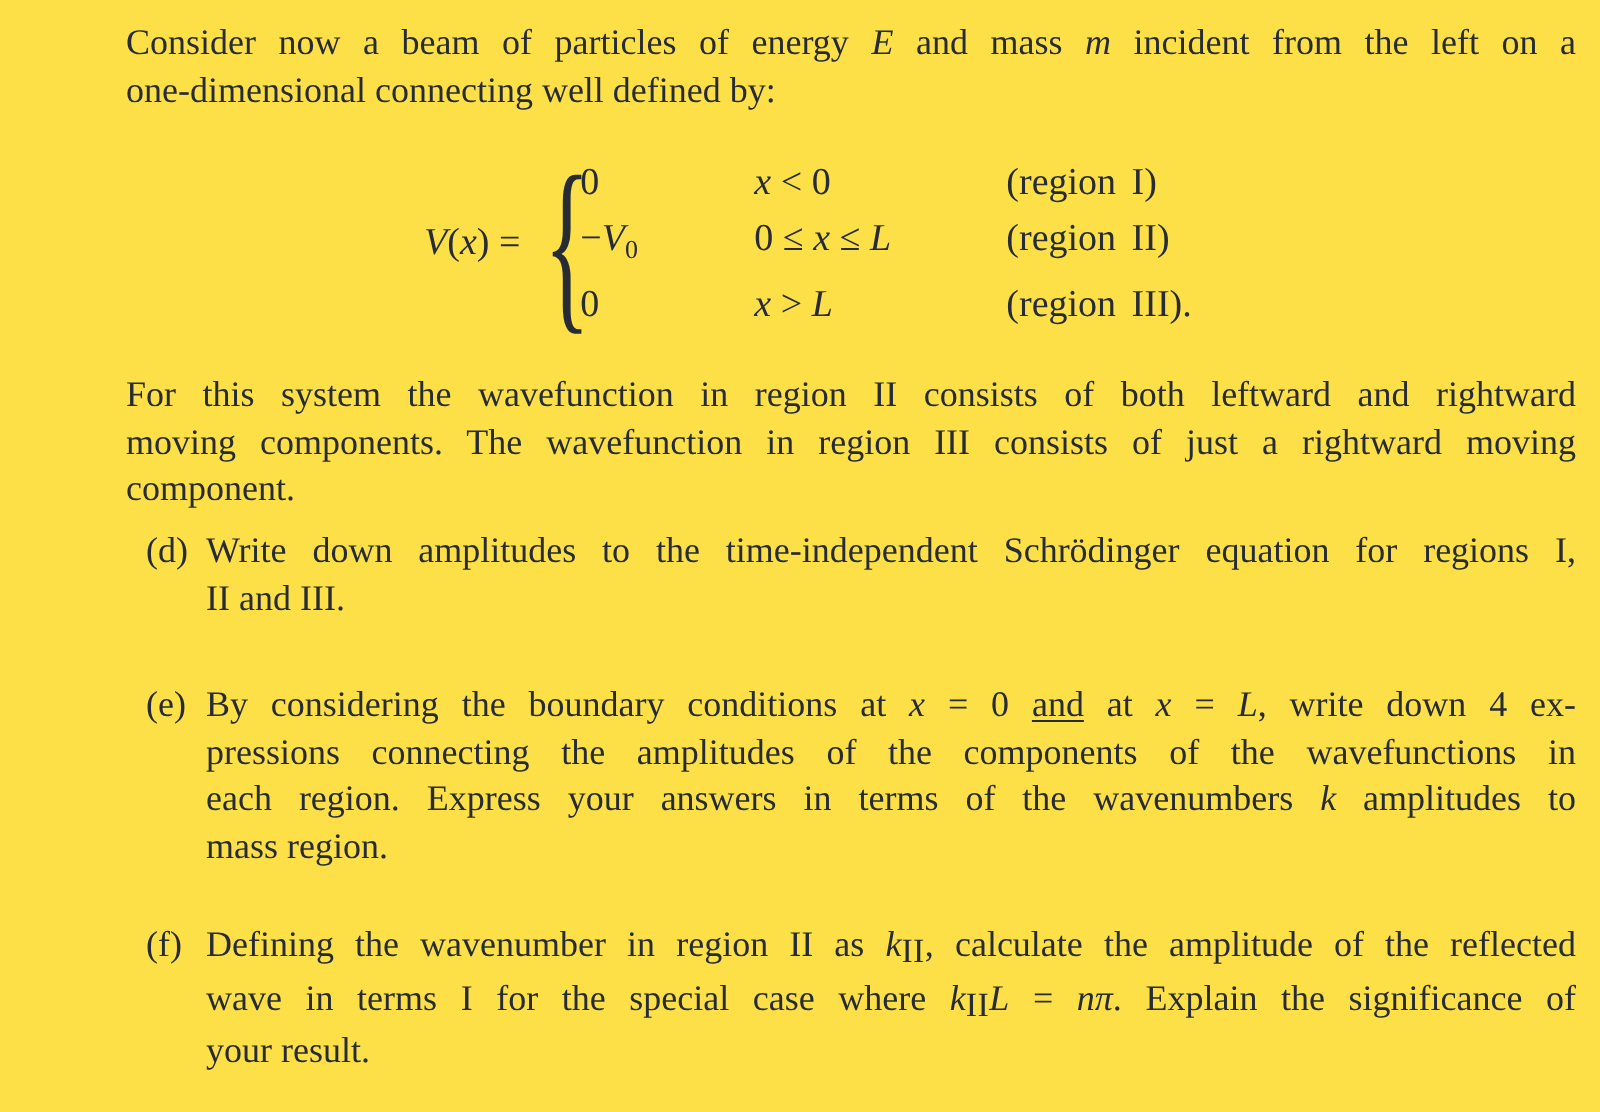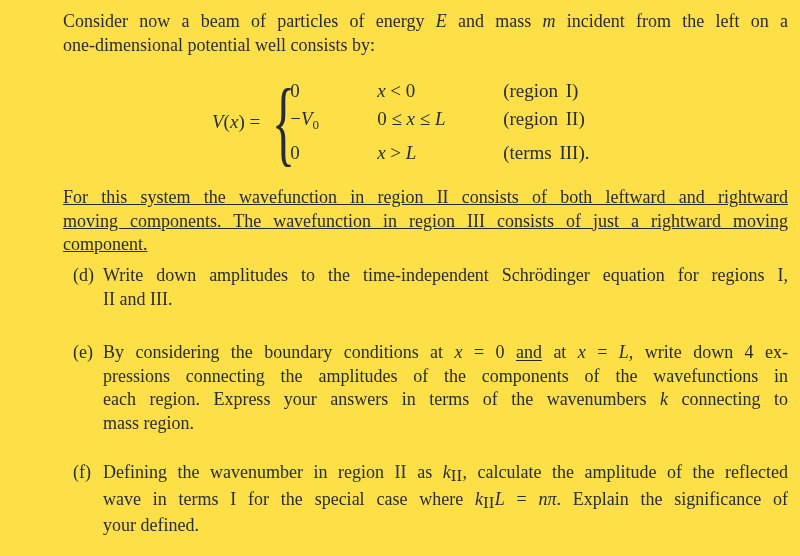--- a/index.html
+++ b/index.html
@@ -33,67 +33,67 @@
   .item-label { position:absolute; left:10px; top:0; }
   .item-text { margin-left:40px; }
 </style>
 </head>
 <body>
 
 <div class="page">
 
   <div class="block w-body" style="top:10px;">
     <div class="ln"><span>Consider now a beam of particles of energy </span><span class="it">E</span><span> and mass </span><span class="it">m</span><span> incident from the left on a</span></div>
-    <div class="ln last">one-dimensional potential well consists by:</div>
+    <div class="ln last">one-dimensional connecting well defined by:</div>
   </div>
 
   <div class="eq">
     <span class="eq-lhs"><span class="it">V</span><span>(</span><span class="it">x</span><span>)</span><span> = </span></span>
     <span class="eq-brace">{</span>
     <div class="eq-grid">
       <div>0</div>
       <div><span class="it">x</span><span> &lt; 0</span></div>
       <div class="region">(region I)</div>
 
       <div><span>−</span><span class="it">V</span><sub class="vsub">0</sub></div>
       <div><span>0 ≤ </span><span class="it">x</span><span> ≤ </span><span class="it">L</span></div>
       <div class="region">(region II)</div>
 
       <div>0</div>
       <div><span class="it">x</span><span> &gt; </span><span class="it">L</span></div>
-      <div class="region">(terms III).</div>
+      <div class="region">(region III).</div>
     </div>
   </div>
 
-  <div class="block w-body" style="top:186px;text-decoration:underline;">
+  <div class="block w-body" style="top:186px;">
     <div class="ln">For this system the wavefunction in region II consists of both leftward and rightward</div>
     <div class="ln">moving components. The wavefunction in region III consists of just a rightward moving</div>
     <div class="ln last">component.</div>
   </div>
 
   <div class="block item" style="top:264px;">
     <span class="item-label">(d)</span>
     <div class="item-text">
       <div class="ln">Write down amplitudes to the time-independent Schrödinger equation for regions I,</div>
       <div class="ln last">II and III.</div>
     </div>
   </div>
 
   <div class="block item" style="top:341px;">
     <span class="item-label">(e)</span>
     <div class="item-text">
       <div class="ln"><span>By considering the boundary conditions at </span><span class="it">x</span><span> = 0 </span><span class="u">and</span><span> at </span><span class="it">x</span><span> = </span><span class="it">L</span><span>, write down 4 ex-</span></div>
       <div class="ln">pressions connecting the amplitudes of the components of the wavefunctions in</div>
-      <div class="ln"><span>each region. Express your answers in terms of the wavenumbers </span><span class="it">k</span><span> connecting to</span></div>
+      <div class="ln"><span>each region. Express your answers in terms of the wavenumbers </span><span class="it">k</span><span> amplitudes to</span></div>
       <div class="ln last">mass region.</div>
     </div>
   </div>
 
   <div class="block item" style="top:461px;">
     <span class="item-label">(f)</span>
     <div class="item-text">
       <div class="ln"><span>Defining the wavenumber in region II as </span><span class="it">k</span><sub class="ksub">II</sub><span>, calculate the amplitude of the reflected</span></div>
       <div class="ln"><span>wave in terms I for the special case where </span><span class="it">k</span><sub class="ksub">II</sub><span class="it">L</span><span> = </span><span class="it">n</span><span class="it">π</span><span>. Explain the significance of</span></div>
-      <div class="ln last">your defined.</div>
+      <div class="ln last">your result.</div>
     </div>
   </div>
 
 </div>
 
 </body></html>

